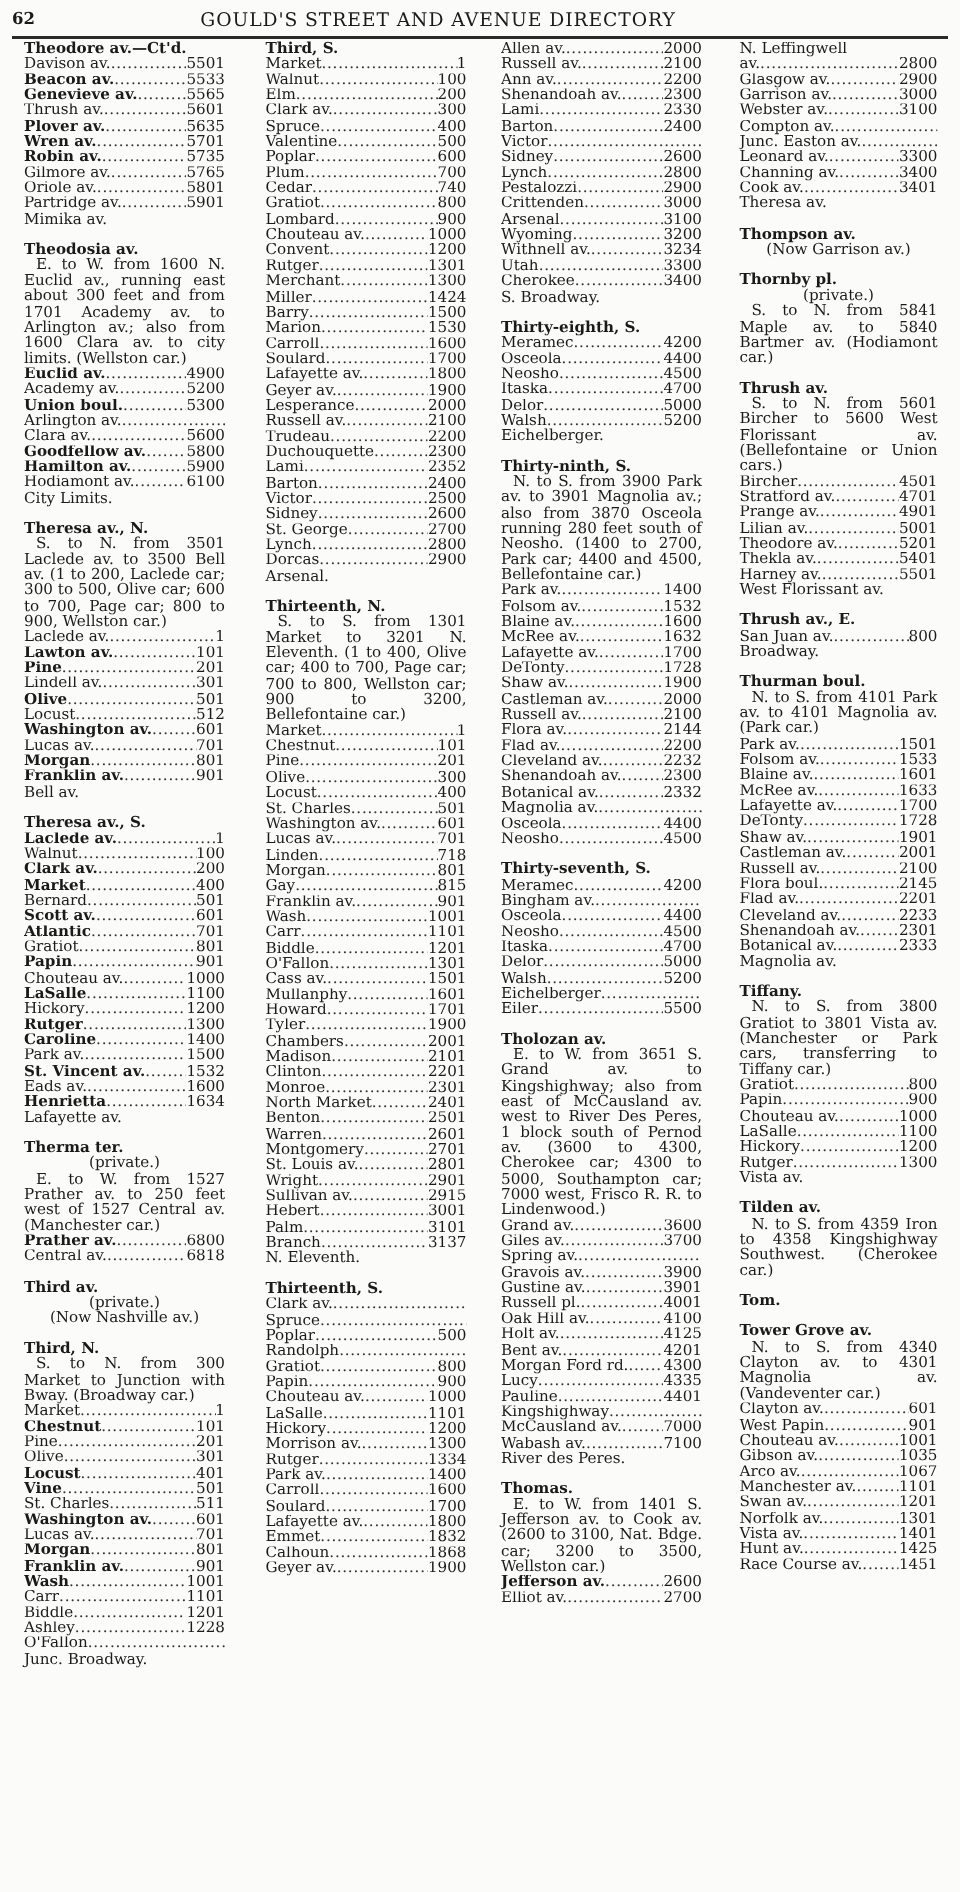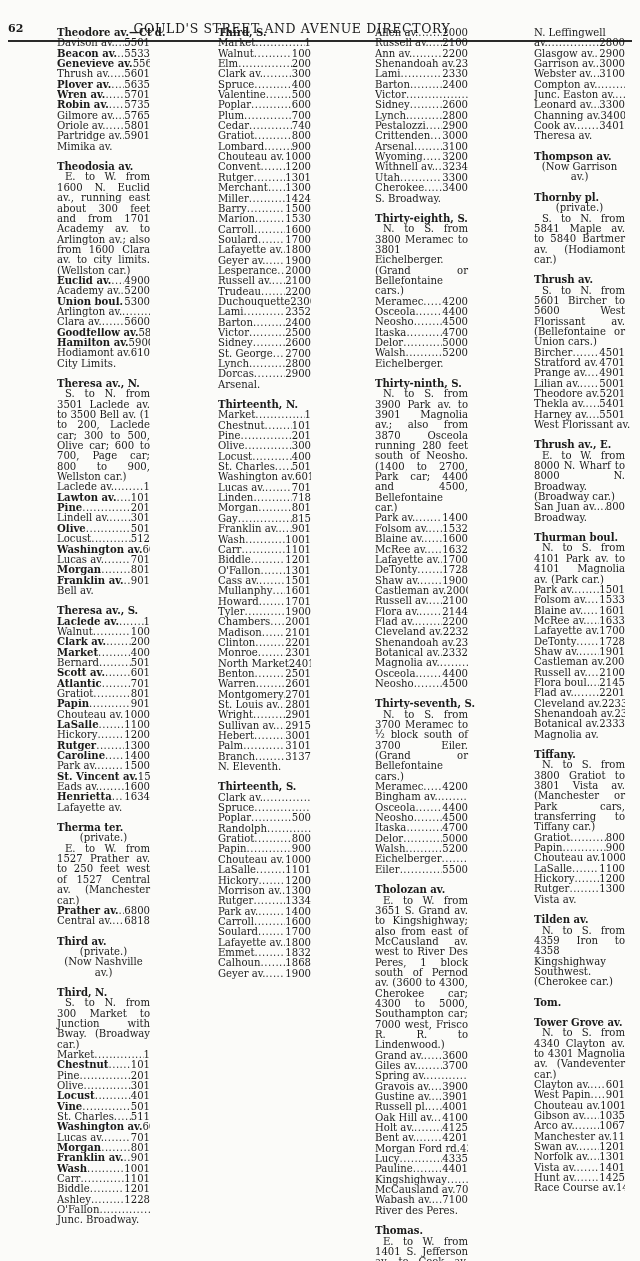--- a/index.html
+++ b/index.html
@@ -3,21 +3,21 @@
 <meta charset="utf-8">
 <style>
   html, body { margin: 0; padding: 0; background: #fbfbf9; }
   body {
     width: 640px; height: 1261px; overflow: hidden;
     font-family: "DejaVu Serif", "Liberation Serif", serif;
     color: #1a1a1a;
     position: relative;
   }
   .page-header {
-    position: absolute; left: 0; top: 16px; width: 640px; height: 26px;
+    position: absolute; left: 0; top: 0; width: 640px; height: 26px;
   }
   .page-number {
     position: absolute; left: 8px; top: 6px; font-size: 11px; font-weight: bold;
   }
   .page-title {
     position: absolute; left: 0; width: 584px; top: 5px; text-align: center;
     font-size: 12.5px; letter-spacing: 0.6px;
   }
   .header-rule {
     position: absolute; left: 8px; top: 24px; width: 624px; height: 2px; background: #2a2a2a;
@@ -26,21 +26,21 @@
     position: absolute; top: 28px; left: 16px; width: 616px; height: 1225px;
   }
   .col {
     position: absolute; top: 0; width: 134px;
     font-size: 10.1px; line-height: 10.35px;
   }
   .col-1 { left: 0; }
   .col-2 { left: 161px; }
   .col-3 { left: 318px; }
   .col-4 { left: 477px; width: 132px; }
-  .entry { margin-bottom: 10px; margin-left: 41px; }
+  .entry { margin-bottom: 10px; }
   .entry-title { font-weight: bold; white-space: nowrap; }
   .entry-note { text-align: center; }
   .entry-desc { text-align: justify; text-indent: 8px; }
   .row { display: flex; white-space: nowrap; overflow: hidden; }
   .row .name { flex: 0 0 auto; }
   .row .dots { flex: 1 1 auto; overflow: hidden; letter-spacing: 0.5px; color: #333; }
   .row .dots::before { content: "................................................................"; }
   .row .num { flex: 0 0 auto; text-align: right; }
   .row.bold .name { font-weight: bold; text-align: center; }
   .terminus { white-space: nowrap; }
@@ -575,20 +575,21 @@
         </div>
         <div class="row">
           <span class="name">Dorcas</span>
           <span class="dots"></span>
           <span class="num">2900</span>
         </div>
         <div class="terminus">Arsenal.</div>
       </div>
       <div class="entry">
         <div class="entry-title">Thirteenth, N.</div>
+        <div class="entry-desc">S. to S. from 1301 Market to 3201 N. Eleventh. (1 to 400, Olive car; 400 to 700, Page car; 700 to 800, Wellston car; 900 to 3200, Bellefontaine car.)</div>
         <div class="row">
           <span class="name">Market</span>
           <span class="dots"></span>
           <span class="num">1</span>
         </div>
         <div class="row">
           <span class="name">Chestnut</span>
           <span class="dots"></span>
           <span class="num">101</span>
         </div>
@@ -927,21 +928,20 @@
         </div>
         <div class="row">
           <span class="name">Cherokee</span>
           <span class="dots"></span>
           <span class="num">3400</span>
         </div>
         <div class="terminus">S. Broadway.</div>
       </div>
       <div class="entry">
         <div class="entry-title">Thirty-eighth, S.</div>
-        <div class="entry-desc">N. to S. from 3800 Meramec to 3801 Eichelberger. (Grand or Bellefontaine cars.)</div>
         <div class="row">
           <span class="name">Meramec</span>
           <span class="dots"></span>
           <span class="num">4200</span>
         </div>
         <div class="row">
           <span class="name">Osceola</span>
           <span class="dots"></span>
           <span class="num">4400</span>
         </div>
@@ -1051,21 +1051,20 @@
           <span class="num">4400</span>
         </div>
         <div class="row">
           <span class="name">Neosho</span>
           <span class="dots"></span>
           <span class="num">4500</span>
         </div>
       </div>
       <div class="entry">
         <div class="entry-title">Thirty-seventh, S.</div>
-        <div class="entry-desc">N. to S. from 3700 Meramec to ½ block south of 3700 Eiler. (Grand or Bellefontaine cars.)</div>
         <div class="row">
           <span class="name">Meramec</span>
           <span class="dots"></span>
           <span class="num">4200</span>
         </div>
         <div class="row">
           <span class="name">Bingham av.</span>
           <span class="dots"></span>
           <span class="num"></span>
         </div>
@@ -1297,21 +1296,20 @@
         </div>
         <div class="row">
           <span class="name">Harney av.</span>
           <span class="dots"></span>
           <span class="num">5501</span>
         </div>
         <div class="terminus">West Florissant av.</div>
       </div>
       <div class="entry">
         <div class="entry-title">Thrush av., E.</div>
-        <div class="entry-desc">E. to W. from 8000 N. Wharf to 8000 N. Broadway. (Broadway car.)</div>
         <div class="row">
           <span class="name">San Juan av.</span>
           <span class="dots"></span>
           <span class="num">800</span>
         </div>
         <div class="terminus">Broadway.</div>
       </div>
       <div class="entry">
         <div class="entry-title">Thurman boul.</div>
         <div class="entry-desc">N. to S. from 4101 Park av. to 4101 Magnolia av. (Park car.)</div>

